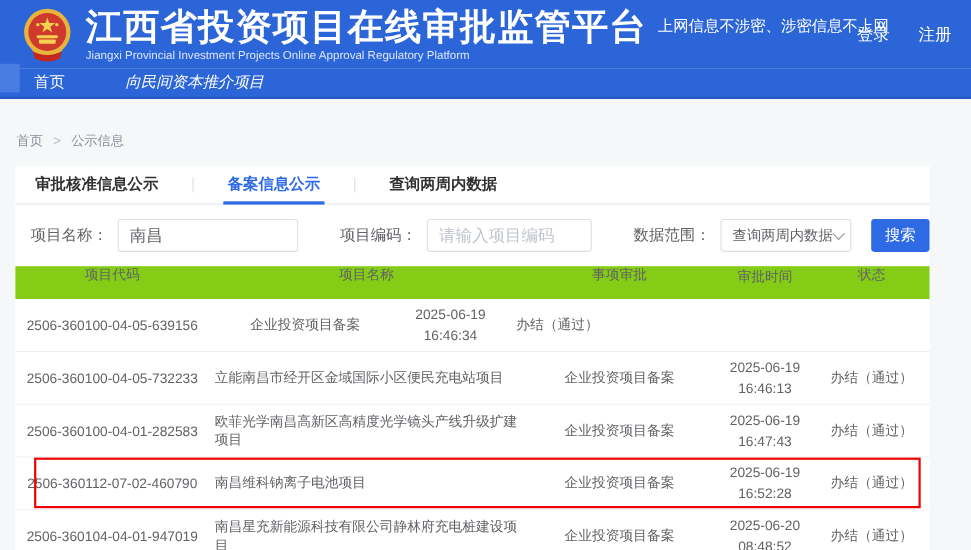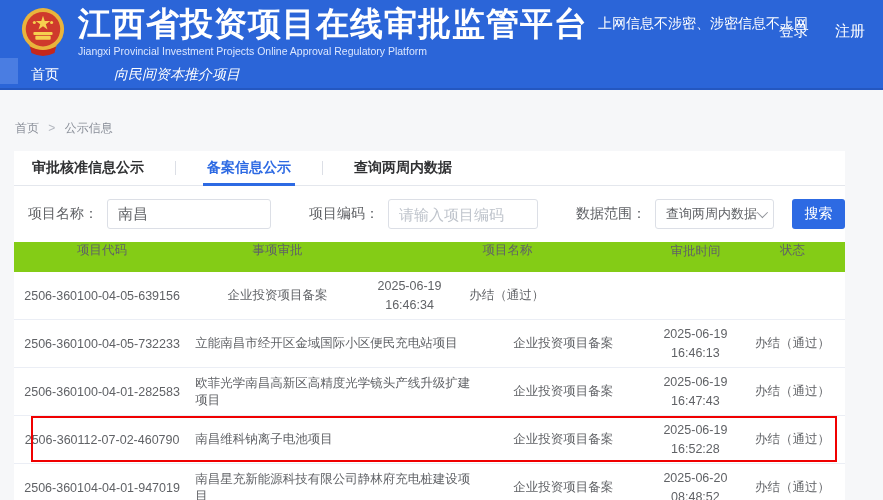--- a/index.html
+++ b/index.html
@@ -146,22 +146,22 @@
       <div class="select">
         <span>查询两周内数据</span>
         <span class="chevron"></span>
       </div>
       <button class="search-btn">搜索</button>
     </div>
 
     <div class="table">
       <div class="thead">
         <div class="th c1">项目代码</div>
+        <div class="th c2">项目名称</div>
         <div class="th c3">事项审批</div>
-        <div class="th c2">项目名称</div>
         <div class="th c4">审批时间</div>
         <div class="th c5">状态</div>
       </div>
       <div class="tbody">
   <div class="tr">
     <div class="td c1">2506-360100-04-05-639156</div>
     <div class="td c3">企业投资项目备案</div>
     <div class="td c4">
       <span>2025-06-19</span>
       <span>16:46:34</span>

